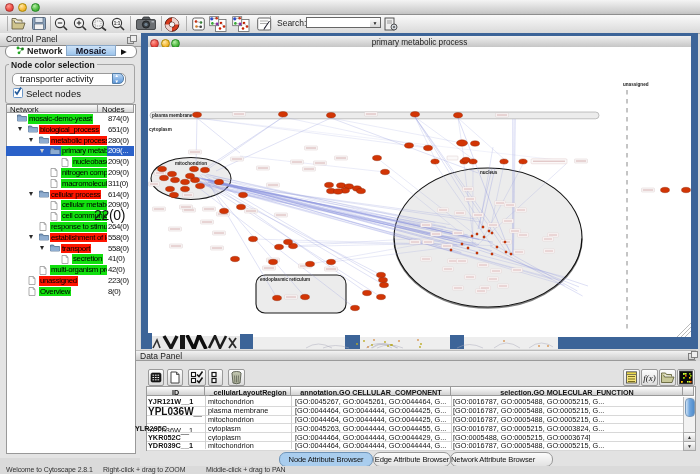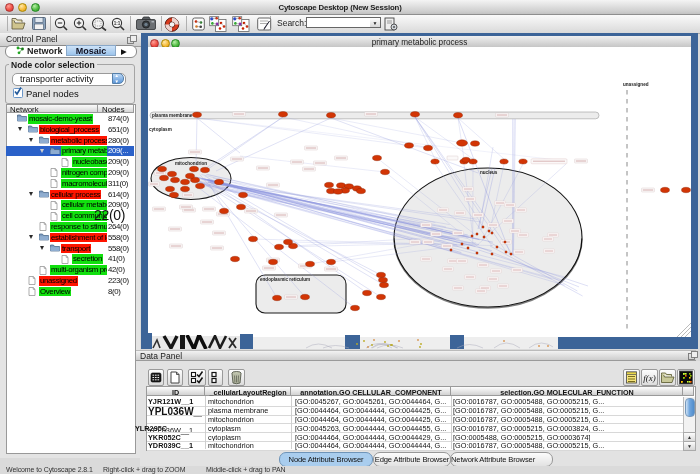--- a/index.html
+++ b/index.html
@@ -21,21 +21,20 @@
 #ftitle { position:absolute; left:148px; top:36px; width:543px; height:11px;
   background:linear-gradient(#f0f0f0,#c6c6c6); border-bottom:1px solid #888; }
 .light { position:absolute; border-radius:50%; width:7px; height:7px; top:3px; }
 .flight { position:absolute; border-radius:50%; width:7px; height:7px; top:38.5px; }
 </style></head>
 <body>
 <div id="titlebar">
   <div class="light" style="left:5px;background:radial-gradient(circle at 35% 30%,#ff9f96,#ee4b40 60%,#c93a30);border:0.5px solid #a33"></div>
   <div class="light" style="left:18px;background:radial-gradient(circle at 35% 30%,#ffe9a8,#f5b731 60%,#d49a20);border:0.5px solid #a80"></div>
   <div class="light" style="left:31px;background:radial-gradient(circle at 35% 30%,#b8f0a8,#4cb83e 60%,#3a9a30);border:0.5px solid #282"></div>
-  <div style="position:absolute;left:0;top:3px;width:680px;text-align:center;font-size:7.8px;letter-spacing:-0.15px;font-weight:bold;color:#1a1a1a">Cytoscape Desktop (New Session)</div>
 </div>
 <div id="toolbar"></div>
 <div style="position:absolute;left:7px;top:16px;width:1px;height:15px;background:#b0b0b0"></div>
 <div style="position:absolute;left:50px;top:16px;width:1px;height:15px;background:#b0b0b0"></div>
 <div style="position:absolute;left:130px;top:16px;width:1px;height:15px;background:#b0b0b0"></div>
 <div style="position:absolute;left:161px;top:16px;width:1px;height:15px;background:#b0b0b0"></div>
 <div style="position:absolute;left:186px;top:16px;width:1px;height:15px;background:#b0b0b0"></div>
 <div style="position:absolute;left:270px;top:16px;width:1px;height:15px;background:#b0b0b0"></div>
 <div style="position:absolute;left:11px;top:17px;line-height:0"><svg width="15" height="13" viewBox="0 0 15 13">
       <path d="M1 3 L1 12 L12 12 L14 6 L4 6 L3 3 Z" fill="#cfc48e" stroke="#5a5337" stroke-width="0.8"></path>
@@ -157,21 +156,21 @@
 
 <div style="position:absolute;left:12px;top:73px;width:112px;height:11px;background:#fff;border:1px solid #9a9a9a;border-radius:5px"></div>
 <div style="position:absolute;left:112px;top:73px;width:12px;height:11px;background:linear-gradient(#bcd8f5,#5e97d8);border:1px solid #5580ab;border-radius:0 5px 5px 0;box-sizing:border-box"></div>
 <div style="position:absolute;left:114.5px;top:72.5px;font-size:4.5px;line-height:6px;color:#fff">▲<br>▼</div>
 <div style="position:absolute;left:20px;top:74px;font-size:9px;color:#111">transporter activity</div>
 
 <div style="position:absolute;left:13px;top:88px;width:8px;height:8px;background:#fff;border:1px solid #6a96c8;border-radius:1.5px"></div>
 <svg width="10" height="10" viewBox="0 0 10 10" style="position:absolute;left:13px;top:85.5px">
     <path d="M2 5.5 L4 8 L8 1.5" fill="none" stroke="#245a9a" stroke-width="1.6"></path>
   </svg>
-<div style="position:absolute;left:26px;top:87.5px;font-size:9.5px;color:#111">Panel nodes</div>
+<div style="position:absolute;left:26px;top:87.5px;font-size:9.5px;color:#111">Select nodes</div>
 
 <div style="position:absolute;left:6px;top:104px;width:128px;height:348px;background:#fff;border:1px solid #999"></div>
 <div style="position:absolute;left:6px;top:104px;width:128px;height:8.5px;background:linear-gradient(#fbfbfb,#d5d5d5);border:1px solid #999;box-sizing:border-box"></div>
 <div style="position:absolute;left:10px;top:104.5px;font-size:7.8px;color:#111">Network</div>
 <div style="position:absolute;left:102px;top:104.5px;font-size:7.8px;color:#111">Nodes</div>
 <div style="position:absolute;left:97px;top:104px;width:1px;height:8.5px;background:#999"></div>
 <div style="position:absolute;left:6px;top:113.2px;width:128px;height:10.8px;">
     <span style="position:absolute;left:11px;top:1.2px;line-height:0"><svg width="10" height="8" viewBox="0 0 10 8">
         <path d="M0.5 2 L0.5 7 L9.5 7 L9.5 2.5 L4.5 2.5 L3.5 1 L0.5 1 Z" fill="#7d9cc0" stroke="#3f5e82" stroke-width="0.7"></path>
         <rect x="0.5" y="3.2" width="9" height="3.8" fill="#8fadd0" stroke="none"></rect>

